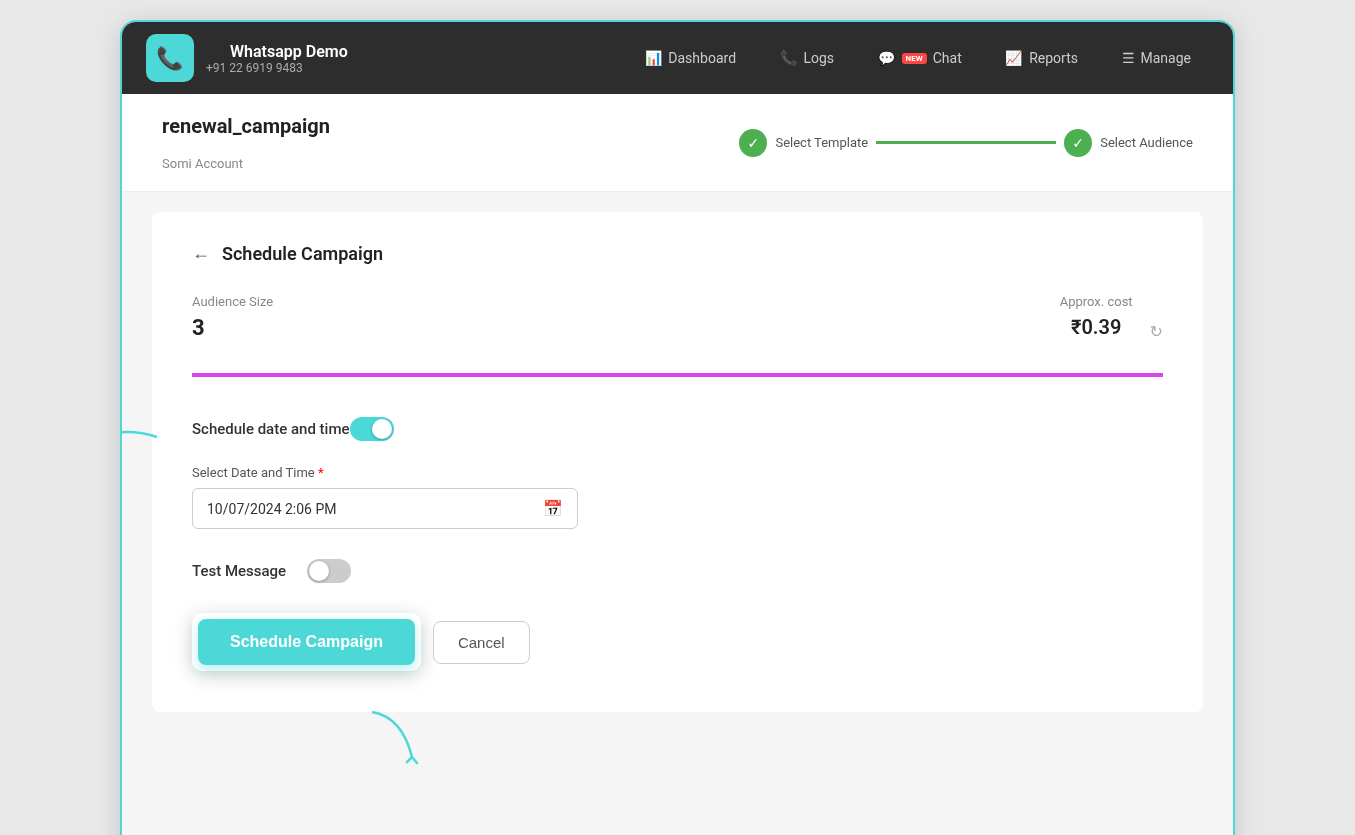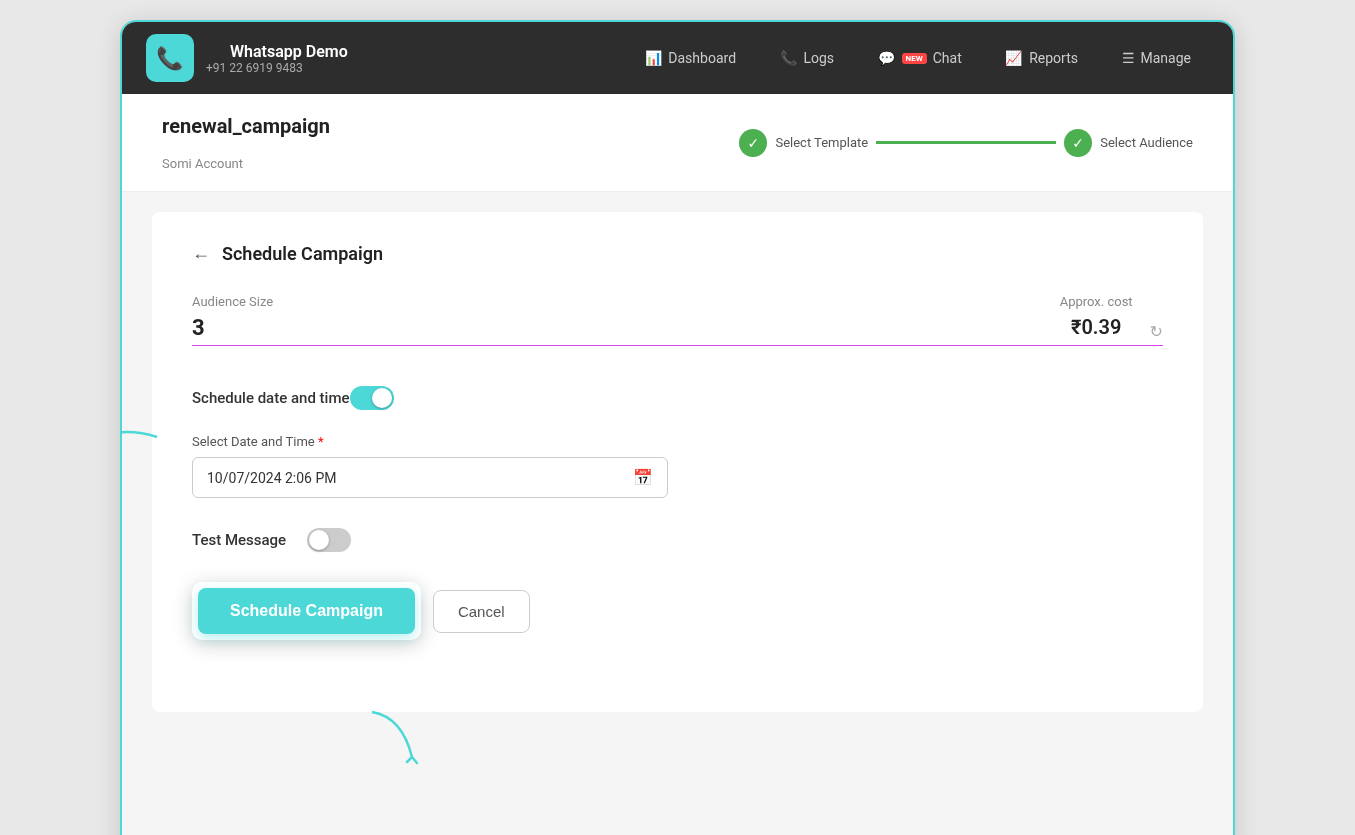--- a/index.html
+++ b/index.html
@@ -189,22 +189,22 @@
       font-weight: 600;
       color: #222;
     }
 
     
     .stats-row {
       display: flex;
       justify-content: space-between;
       align-items: flex-start;
       margin-bottom: 40px;
-      padding-bottom: 4px;
-      border-bottom: 1px solid #d946ef;
+      padding-bottom: 32px;
+      border-bottom: 4px solid #d946ef;
     }
 
     .stat-item .stat-label {
       font-size: 13px;
       color: #888;
       margin-bottom: 6px;
     }
 
     .stat-item .stat-value {
       font-size: 22px;
@@ -285,21 +285,21 @@
     .required-star {
       color: red;
     }
 
     .date-input-wrapper {
       display: flex;
       align-items: center;
       border: 1px solid #ccc;
       border-radius: 6px;
       padding: 10px 14px;
-      width: 476px;
+      width: 386px;
       background: white;
     }
 
     .date-input-text {
       flex: 1;
       font-size: 14px;
       color: #333;
     }
 
     .calendar-icon {

